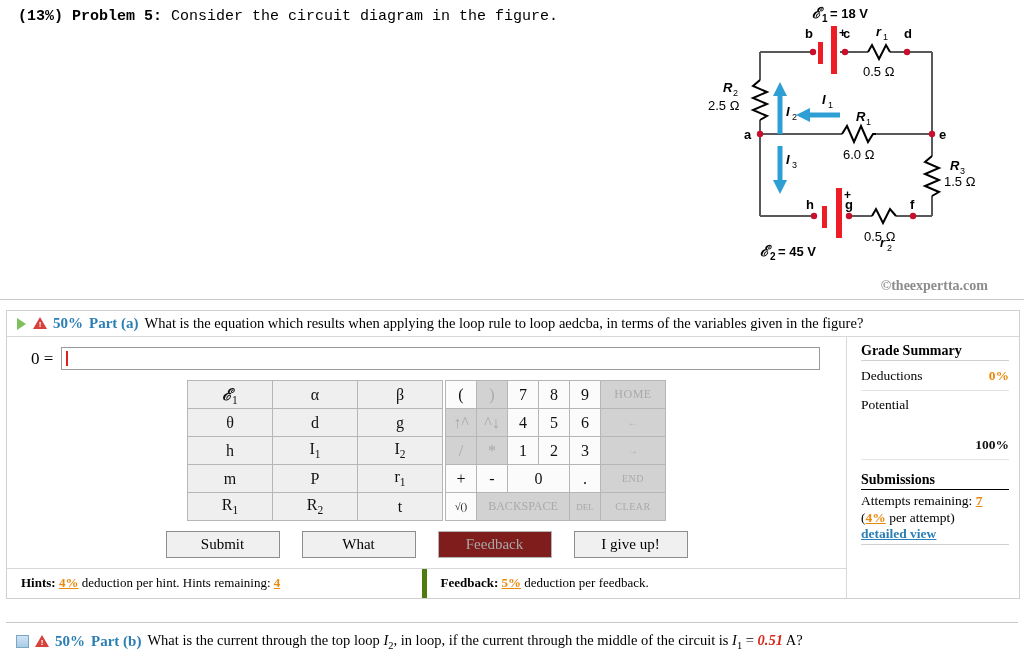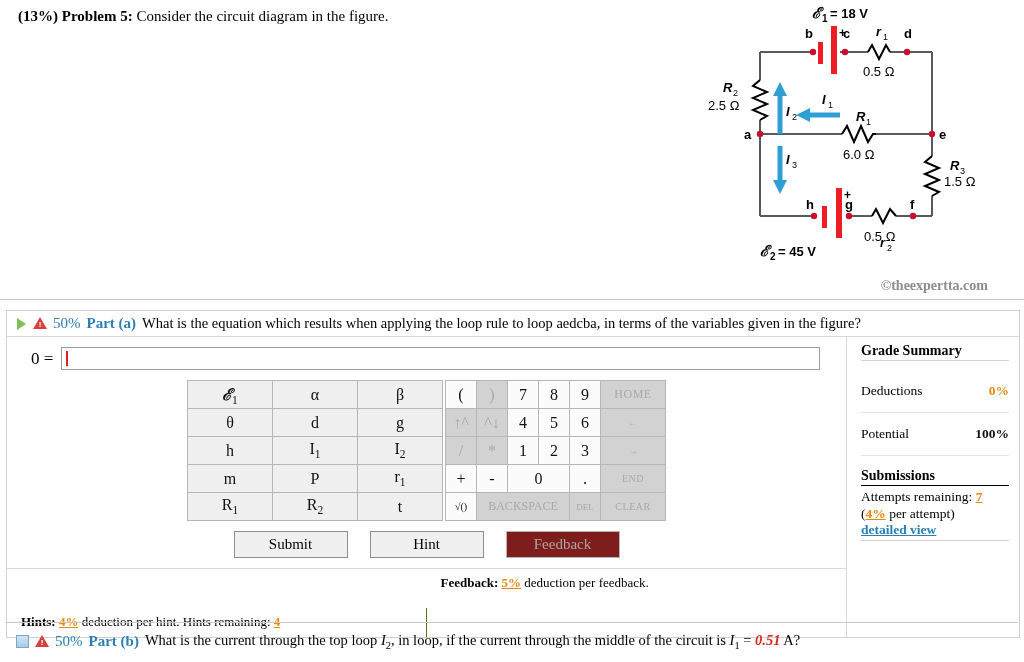--- a/index.html
+++ b/index.html
@@ -14,20 +14,21 @@
     color: #000;
     position: relative;
     overflow: hidden;
   }
 
   
   .problem-header {
     padding: 8px 8px 0 18px;
     font-size: 15px;
     height: 22px;
+    font-family: Liberation Mono, monospace;
   }
   .problem-header .lead { font-weight: bold; }
 
   
   .figure-area {
     position: absolute;
     left: 700px;
     top: 4px;
     width: 310px;
     height: 292px;
@@ -102,21 +103,21 @@
     bottom: -1px;
     text-align: center;
     font-size: 8px;
     font-weight: bold;
     color: #fff;
     font-family: "Liberation Sans", sans-serif;
     line-height: 12px;
   }
   .pct-label {
     color: #2b7fb5;
-    font-weight: normal;
+    font-weight: bold;
     font-size: 15px;
   }
   .part-label {
     color: #2b7fb5;
     font-weight: bold;
     font-size: 15px;
   }
   .part-question { font-size: 14.5px; }
   .part-question i { font-style: italic; }
   .sub { font-size: 0.72em; vertical-align: sub; }
@@ -223,48 +224,48 @@
   
   .hints-row {
     display: flex;
     border-top: 1px solid #d8d8d8;
     font-size: 13px;
   }
   .hints-cell {
     padding: 6px 10px 7px 14px;
     box-sizing: border-box;
   }
-  .hints-cell.left { width: 420px; border-right: 1px solid #4d7c0f; margin-top: 39px; }
+  .hints-cell.left { width: 420px; border-right: 5px solid #4d7c0f; }
   .hints-cell.right { width: 420px; }
   .hints-cell b { font-weight: bold; }
   .orange { color: #e8890c; text-decoration: underline; font-weight: bold; }
 
   
   .grade-col {
     width: 172px;
     padding: 6px 10px 6px 14px;
     box-sizing: border-box;
     font-size: 13.5px;
   }
   .grade-title {
     font-weight: bold;
     font-size: 14px;
     border-bottom: 1px solid #d0d0d0;
     padding-bottom: 1px;
-    margin-bottom: 9px;
+    margin-bottom: 1px;
   }
   .grade-line {
     display: flex;
     justify-content: space-between;
     border-bottom: 1px solid #e3e3e3;
-    padding: 13px 0;
+    padding: 6px 0;
   }
   .grade-line .val { font-weight: bold; }
   .val.zero { color: #e8890c; }
-  .val.full { color: #111; }
+  .val.full { color: #111; margin-top: 40px; }
   .grade-gap { height: 12px; }
   .submissions-title {
     font-weight: bold;
     font-size: 14px;
     border-bottom: 1px solid #000000;
     padding-bottom: 1px;
     margin-bottom: 2px;
   }
   .attempts { padding: 1px 0; }
   .attempts .num { color: #e8890c; font-weight: bold; text-decoration: underline; }
@@ -526,22 +527,23 @@
                   <td class="w-num disabled" style="font-size: 9px;">DEL</td>
                   <td class="w-cmd disabled" style="font-size: 10px;">CLEAR</td>
                 </tr>
               </tbody>
           </table>
         </div>
       </div>
 
       <div class="btn-row">
         <div class="btn">Submit</div>
-        <div class="btn">Hint</div>
+        <div class="btn">What</div>
         <div class="btn disabled">Feedback</div>
+        <div class="btn">I give up!</div>
       </div>
 
       <div class="hints-row">
         <div class="hints-cell left">
           <b>Hints:</b>
           <span class="orange">4%</span>
           <span>deduction per hint. Hints remaining:</span>
           <span class="orange">4</span>
         </div>
         <div class="hints-cell right">

